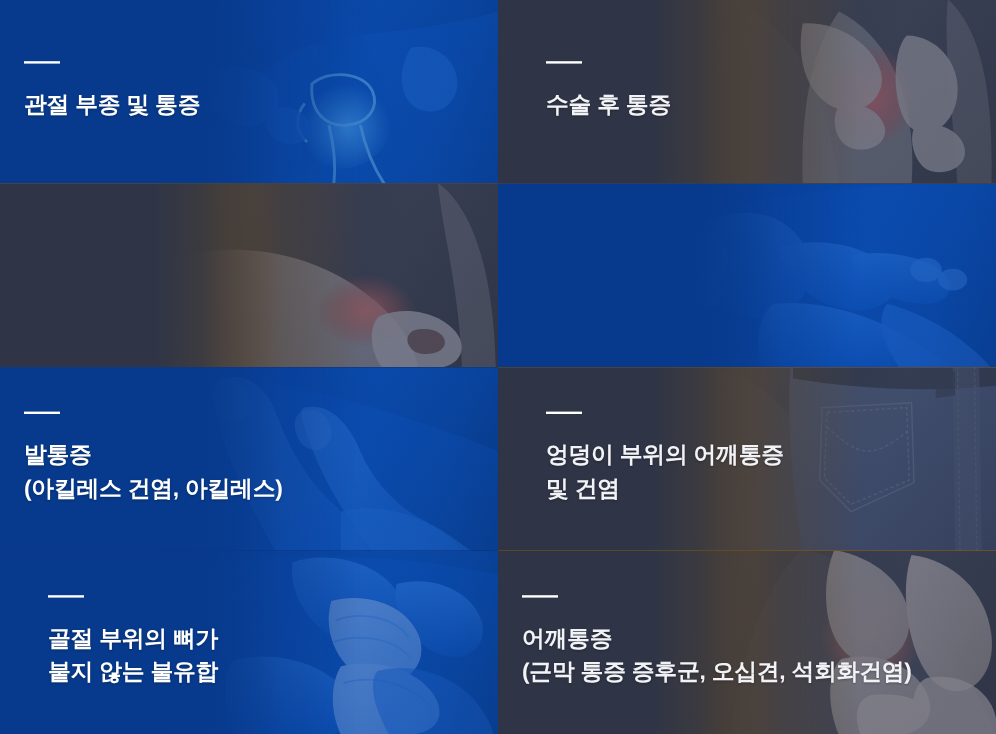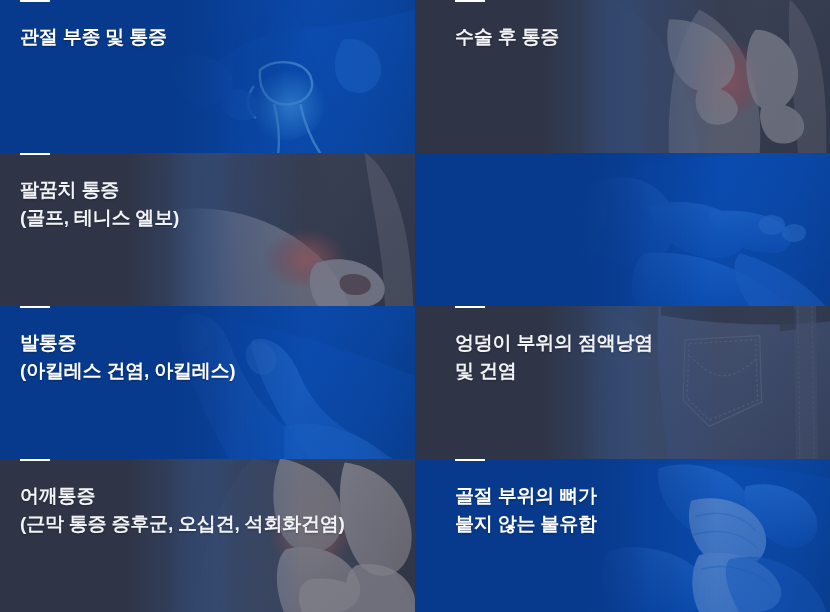--- a/index.html
+++ b/index.html
@@ -24,21 +24,21 @@
   .cell {
     position: relative;
     width: 415px;
     height: 153px;
     overflow: hidden;
     display: block;
   }
 
   
   .cell.blue  { background: #0a3a8c; }
-  .cell.dark  { background: #3b82f6; }
+  .cell.dark  { background: #a16207; }
 
   
   .photo {
     position: absolute;
     top: 0;
     right: 0;
     width: 68%;
     height: 100%;
     overflow: hidden;
     -webkit-mask-image: linear-gradient(to right, rgba(0,0,0,0) 0%, rgba(0,0,0,0.25) 14%, rgba(0,0,0,0.8) 36%, rgba(0,0,0,1) 60%);
@@ -72,20 +72,21 @@
 
   
   .content {
     position: absolute;
     left: 20px;
     top: 0;
     height: 100%;
     width: 330px;
     display: flex;
     flex-direction: column;
+    justify-content: center;
     z-index: 5;
   }
   .cell.col-right .content { left: 40px; }
 
   .rule {
     width: 30px;
     height: 2px;
     background: #ffffff;
     margin-bottom: 21px;
     flex: 0 0 auto;
@@ -205,25 +206,20 @@
     <g fill="#d9d6de" opacity=".85">
       <path d="M182 110 C208 100 238 110 248 128 C254 142 244 153 228 153 L184 153 C174 140 172 118 182 110Z"></path>
       <path d="M200 126 C216 120 234 124 240 134 C244 142 236 150 224 150 C208 150 196 136 200 126Z"></path>
     </g>
     <path d="M210 122 C224 118 236 124 236 132 C236 140 222 144 212 140 C204 136 202 126 210 122Z" fill="#5c3430" opacity=".75"></path>
     <path d="M230 0 C258 20 276 70 278 153 L250 153 C248 90 234 40 230 0Z" fill="#c7c4cc" opacity=".35"></path>
   </svg>
         <div class="wash"></div>
       </div>
       <div class="veil"></div>
-      <div class="content">
-        <div class="rule"></div>
-        <div class="title">팔꿈치 통증
-(골프, 테니스 엘보)</div>
-      </div>
     </div>
     <div class="cell blue col-right">
       <div class="photo">
         <svg viewBox="0 0 280 153" preserveAspectRatio="xMidYMid slice" xmlns="http://www.w3.org/2000/svg">
     <defs>
       <linearGradient id="wr-bg" x1="0" y1="0" x2="1" y2="1">
         <stop offset="0" stop-color="#0b4cb6"></stop>
               <stop offset="1" stop-color="#063079"></stop>
       </linearGradient>
       <linearGradient id="wr-hand" x1="0" y1="0" x2="0" y2="1">
@@ -311,22 +307,66 @@
       <path d="M262 0 L264 153" stroke-dasharray="3 2"></path>
     </g>
     <path d="M244 0 L266 0 L268 153 L246 153Z" fill="#54688f" opacity=".55"></path>
     <path d="M230 6 L246 4 L246 24 L230 26Z" fill="#2a344a" opacity=".7"></path>
   </svg>
         <div class="wash"></div>
       </div>
       <div class="veil"></div>
       <div class="content">
         <div class="rule"></div>
-        <div class="title">엉덩이 부위의 점액낭염
+        <div class="title">엉덩이 부위의 어깨통증
 및 건염</div>
+      </div>
+    </div>
+    <div class="cell blue col-right">
+      <div class="photo">
+        <svg viewBox="0 0 280 153" preserveAspectRatio="xMidYMid slice" xmlns="http://www.w3.org/2000/svg">
+    <defs>
+      <linearGradient id="ab-bg" x1="0" y1="0" x2="1" y2="1">
+        <stop offset="0" stop-color="#0b4db6"></stop>
+              <stop offset="1" stop-color="#06306f"></stop>
+      </linearGradient>
+      <linearGradient id="ab-hand" x1="0" y1="0" x2="0" y2="1">
+        <stop offset="0" stop-color="#3a85e6"></stop>
+              <stop offset="1" stop-color="#0d4fb6"></stop>
+      </linearGradient>
+      <linearGradient id="ab-band" x1="0" y1="0" x2="1" y2="1">
+        <stop offset="0" stop-color="#cfe0f7"></stop>
+              <stop offset="1" stop-color="#8ab4ea"></stop>
+      </linearGradient>
+    </defs>
+    <rect width="280" height="153" fill="url(#ab-bg)"></rect>
+    <path d="M0 20 C80 0 180 0 280 20 L280 153 L0 153Z" fill="#0d57c8" opacity=".4"></path>
+    <g fill="url(#ab-hand)">
+      <path d="M110 10 C140 0 180 10 196 34 C210 54 200 76 178 80 C146 86 104 48 110 10Z"></path>
+      <path d="M196 28 C226 20 258 34 266 58 C272 76 258 92 238 88 C210 82 190 50 196 28Z"></path>
+      <path d="M60 92 C90 82 130 92 150 112 C166 128 160 148 140 153 L62 153 C52 130 52 104 60 92Z"></path>
+    </g>
+    <g fill="url(#ab-band)" opacity=".92">
+      <path d="M142 42 C172 34 204 46 214 70 C222 90 210 108 188 110 C158 112 132 76 142 42Z"></path>
+      <path d="M150 96 C184 88 220 102 230 126 C236 144 222 153 200 153 L150 153 C140 132 142 108 150 96Z"></path>
+    </g>
+    <g fill="none" stroke="#6ca3e6" stroke-width="1.6" opacity=".7">
+      <path d="M146 58 C168 50 194 56 206 72"></path>
+      <path d="M144 76 C168 68 196 74 208 90"></path>
+      <path d="M152 110 C178 102 210 112 224 130"></path>
+    </g>
+    <path d="M180 100 C210 92 244 104 262 126 C272 138 276 150 276 153 L190 153 C178 132 172 110 180 100Z" fill="#2a70d8" opacity=".55"></path>
+  </svg>
+        <div class="wash"></div>
+      </div>
+      <div class="veil"></div>
+      <div class="content">
+        <div class="rule"></div>
+        <div class="title">골절 부위의 뼈가
+붙지 않는 불유합</div>
       </div>
     </div>
     <div class="cell dark col-left">
       <div class="photo">
         <svg viewBox="0 0 280 153" preserveAspectRatio="xMidYMid slice" xmlns="http://www.w3.org/2000/svg">
     <defs>
       <linearGradient id="sh-bg" x1="0" y1="0" x2="1" y2="1">
         <stop offset="0" stop-color="#3a4155"></stop>
               <stop offset="1" stop-color="#262b39"></stop>
       </linearGradient>
@@ -355,57 +395,13 @@
   </svg>
         <div class="wash"></div>
       </div>
       <div class="veil"></div>
       <div class="content">
         <div class="rule"></div>
         <div class="title">어깨통증
 (근막 통증 증후군, 오십견, 석회화건염)</div>
       </div>
     </div>
-    <div class="cell blue col-right">
-      <div class="photo">
-        <svg viewBox="0 0 280 153" preserveAspectRatio="xMidYMid slice" xmlns="http://www.w3.org/2000/svg">
-    <defs>
-      <linearGradient id="ab-bg" x1="0" y1="0" x2="1" y2="1">
-        <stop offset="0" stop-color="#0b4db6"></stop>
-              <stop offset="1" stop-color="#06306f"></stop>
-      </linearGradient>
-      <linearGradient id="ab-hand" x1="0" y1="0" x2="0" y2="1">
-        <stop offset="0" stop-color="#3a85e6"></stop>
-              <stop offset="1" stop-color="#0d4fb6"></stop>
-      </linearGradient>
-      <linearGradient id="ab-band" x1="0" y1="0" x2="1" y2="1">
-        <stop offset="0" stop-color="#cfe0f7"></stop>
-              <stop offset="1" stop-color="#8ab4ea"></stop>
-      </linearGradient>
-    </defs>
-    <rect width="280" height="153" fill="url(#ab-bg)"></rect>
-    <path d="M0 20 C80 0 180 0 280 20 L280 153 L0 153Z" fill="#0d57c8" opacity=".4"></path>
-    <g fill="url(#ab-hand)">
-      <path d="M110 10 C140 0 180 10 196 34 C210 54 200 76 178 80 C146 86 104 48 110 10Z"></path>
-      <path d="M196 28 C226 20 258 34 266 58 C272 76 258 92 238 88 C210 82 190 50 196 28Z"></path>
-      <path d="M60 92 C90 82 130 92 150 112 C166 128 160 148 140 153 L62 153 C52 130 52 104 60 92Z"></path>
-    </g>
-    <g fill="url(#ab-band)" opacity=".92">
-      <path d="M142 42 C172 34 204 46 214 70 C222 90 210 108 188 110 C158 112 132 76 142 42Z"></path>
-      <path d="M150 96 C184 88 220 102 230 126 C236 144 222 153 200 153 L150 153 C140 132 142 108 150 96Z"></path>
-    </g>
-    <g fill="none" stroke="#6ca3e6" stroke-width="1.6" opacity=".7">
-      <path d="M146 58 C168 50 194 56 206 72"></path>
-      <path d="M144 76 C168 68 196 74 208 90"></path>
-      <path d="M152 110 C178 102 210 112 224 130"></path>
-    </g>
-    <path d="M180 100 C210 92 244 104 262 126 C272 138 276 150 276 153 L190 153 C178 132 172 110 180 100Z" fill="#2a70d8" opacity=".55"></path>
-  </svg>
-        <div class="wash"></div>
-      </div>
-      <div class="veil"></div>
-      <div class="content">
-        <div class="rule"></div>
-        <div class="title">골절 부위의 뼈가
-붙지 않는 불유합</div>
-      </div>
-    </div>
   </div>
 
 </body></html>

